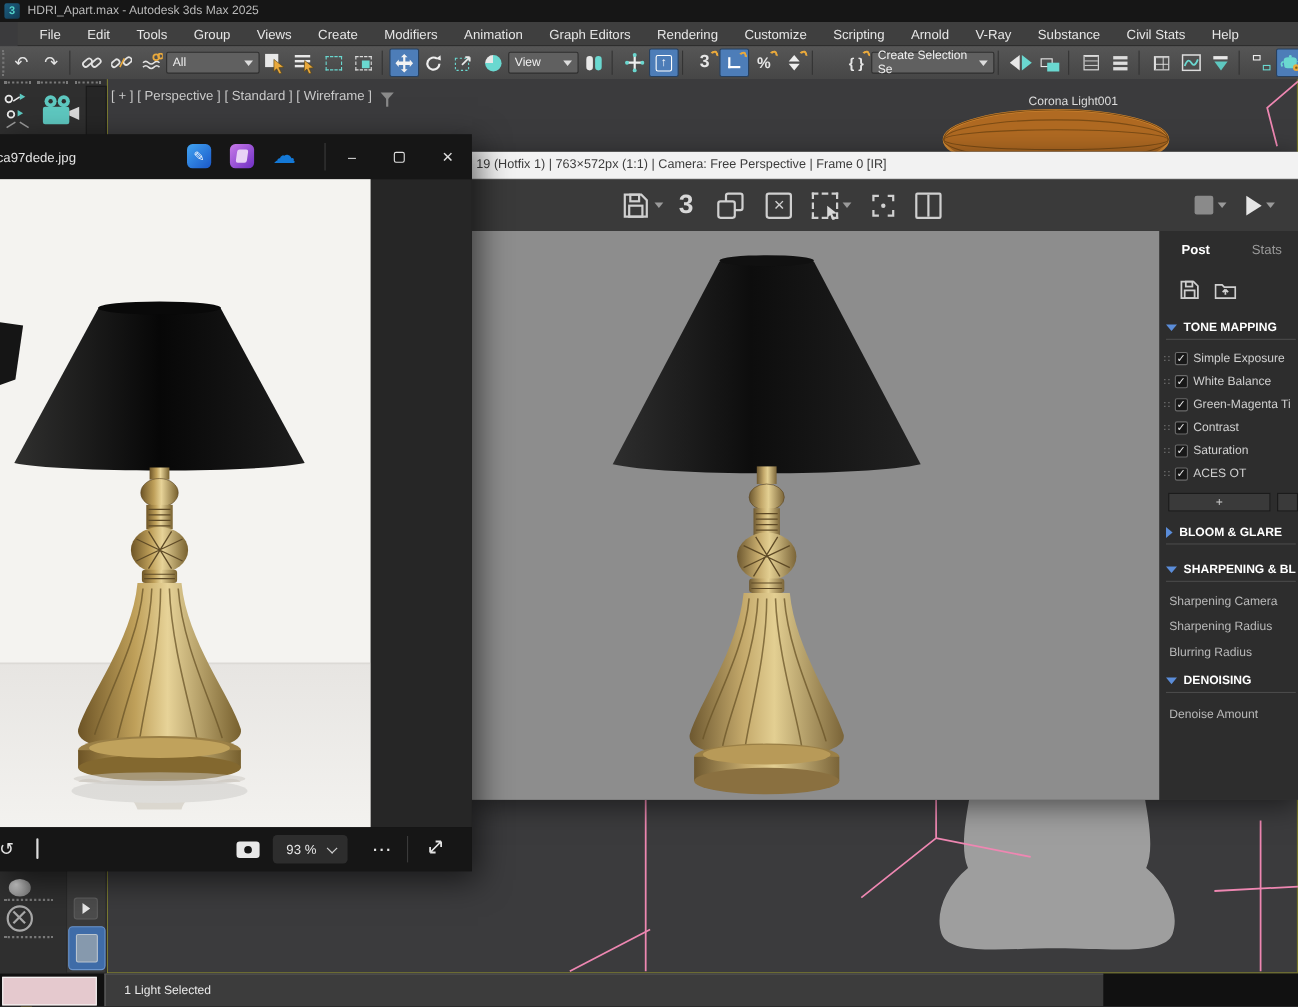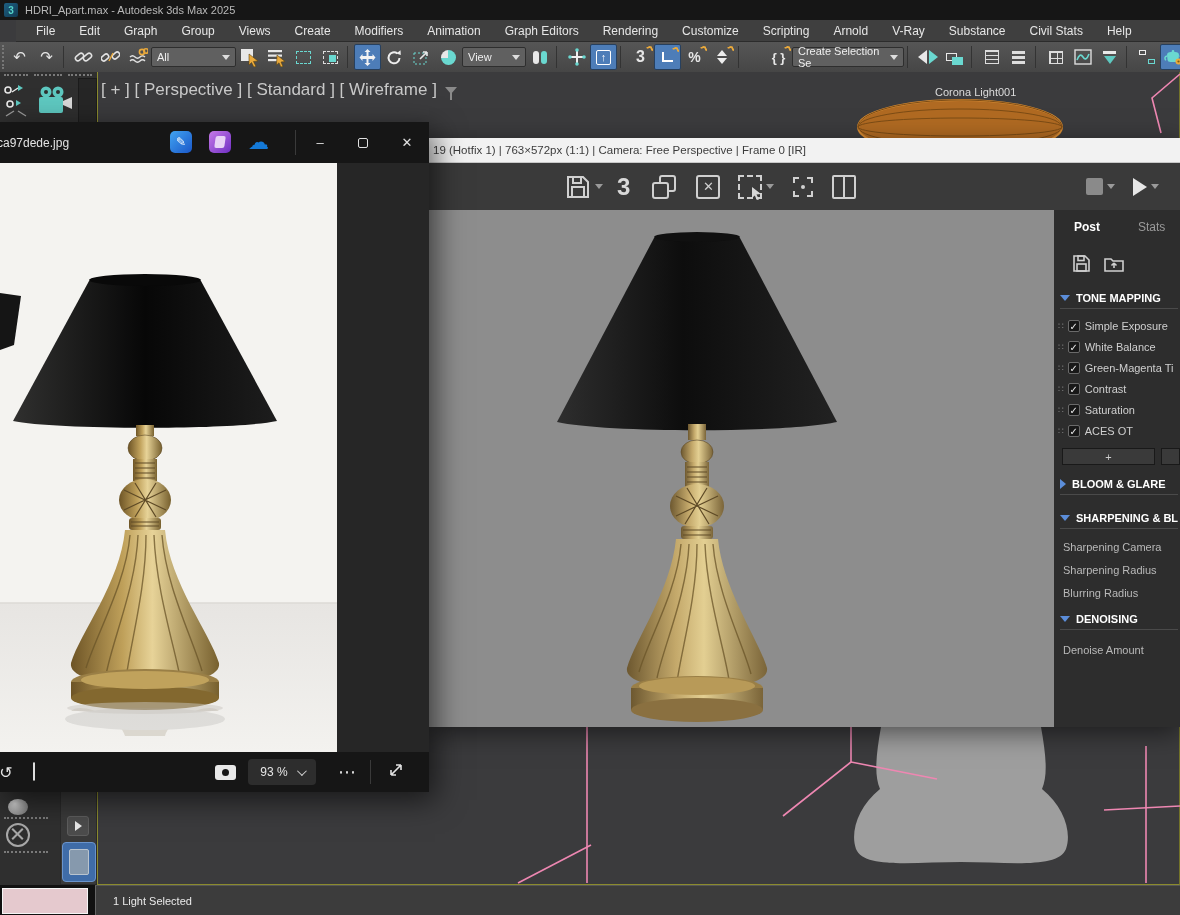--- a/index.html
+++ b/index.html
@@ -65,21 +65,21 @@
   .minibtn{width:22px;height:20px;background:#4c4c4c;border-radius:3px;border:1px solid #5e5e5e;
     display:flex;align-items:center;justify-content:center;}
   .minibtn i{border-top:5px solid transparent;border-bottom:5px solid transparent;border-left:7px solid #e8e8e8;}
   .bluebtn{width:34px;height:40px;background:#3f6ca8;border:1px solid #6a94cc;border-radius:4px;
     display:flex;align-items:center;justify-content:center;}
   .bluebtn i{width:20px;height:26px;background:#8699ad;border:1px solid #b9c4cf;border-radius:2px;}
 
   
   .viewport{left:97px;top:72px;width:1083px;height:813px;background:#3b3b3d;
     border-left:1px solid #8b8b2e;border-bottom:1px solid #8b8b2e;border-right:1px solid #73732a;}
-  .vplabel{left:101px;top:80px;color:#c9c9c9;font-size:17px;display:flex;align-items:center;gap:8px;}
+  .vplabel{left:101px;top:80px;color:#c9c9c9;font-size:12px;display:flex;align-items:center;gap:8px;}
   .funnel{width:0;height:0;border-left:6px solid transparent;border-right:6px solid transparent;border-top:7px solid #8a8a8a;position:relative;}
   .funnel:after{content:"";position:absolute;left:-1px;top:-2px;width:2px;height:8px;background:#8a8a8a;}
   .lightlabel{left:935px;top:86px;color:#dcdcdc;font-size:11px;}
 
   
   .photos{left:0;top:122px;width:429px;height:670px;background:#161616;box-shadow:6px 8px 28px rgba(0,0,0,.6);}
   .ph-title{position:absolute;left:0;top:0;width:429px;height:41px;display:flex;align-items:center;}
   .ph-name{color:#e2e2e2;font-size:12px;margin-left:-3px;white-space:nowrap;}
   .ph-cicons{position:absolute;left:170px;top:9px;display:flex;gap:17px;align-items:center;}
   .appic{width:22px;height:22px;border-radius:5px;display:flex;align-items:center;justify-content:center;color:#fff;font-size:12px;}
@@ -130,38 +130,38 @@
   .trow{position:absolute;left:4px;display:flex;align-items:center;gap:5px;white-space:nowrap;}
   .hdl{color:#818181;font-size:9px;letter-spacing:-1px;}
   .cbx{width:12px;height:12px;background:#181818;border:1px solid #6a6a6a;border-radius:2px;color:#eaeaea;
     font-size:10px;line-height:11px;text-align:center;}
   .plabel{position:absolute;left:9px;color:#b9b9b9;white-space:nowrap;}
   .pbtn{position:absolute;height:17px;background:#3a3a3a;border:1px solid #191919;color:#cccccc;
     display:flex;align-items:center;justify-content:center;font-size:11px;}
 
   
   .statusbar{left:0;top:885px;width:1180px;height:30px;background:#111;}
-  .statusfield{position:absolute;left:95px;top:0;width:1085px;height:30px;background:#3c3c3c;border-top:1px solid #575757;
+  .statusfield{position:absolute;left:95px;top:0;width:908px;height:30px;background:#3c3c3c;border-top:1px solid #575757;
     border-left:1px solid #666;display:flex;align-items:center;padding-left:17px;color:#eaeaea;font-size:11px;}
   .swatch{left:2px;top:888px;width:86px;height:26px;background:#e5c9ce;border:1px solid #f5f5f5;}
 </style>
 </head>
 <body>
 
 <div class="canvas">
 
   <div class="abs titlebar">
     <span class="maxlogo">3</span>
     <span class="titletext">HDRI_Apart.max - Autodesk 3ds Max 2025</span>
   </div>
 
   <div class="abs menubar">
     <span class="menuitem">File</span>
     <span class="menuitem">Edit</span>
-    <span class="menuitem">Graph</span>
+    <span class="menuitem">Tools</span>
     <span class="menuitem">Group</span>
     <span class="menuitem">Views</span>
     <span class="menuitem">Create</span>
     <span class="menuitem">Modifiers</span>
     <span class="menuitem">Animation</span>
     <span class="menuitem">Graph Editors</span>
     <span class="menuitem">Rendering</span>
     <span class="menuitem">Customize</span>
     <span class="menuitem">Scripting</span>
     <span class="menuitem">Arnold</span>

